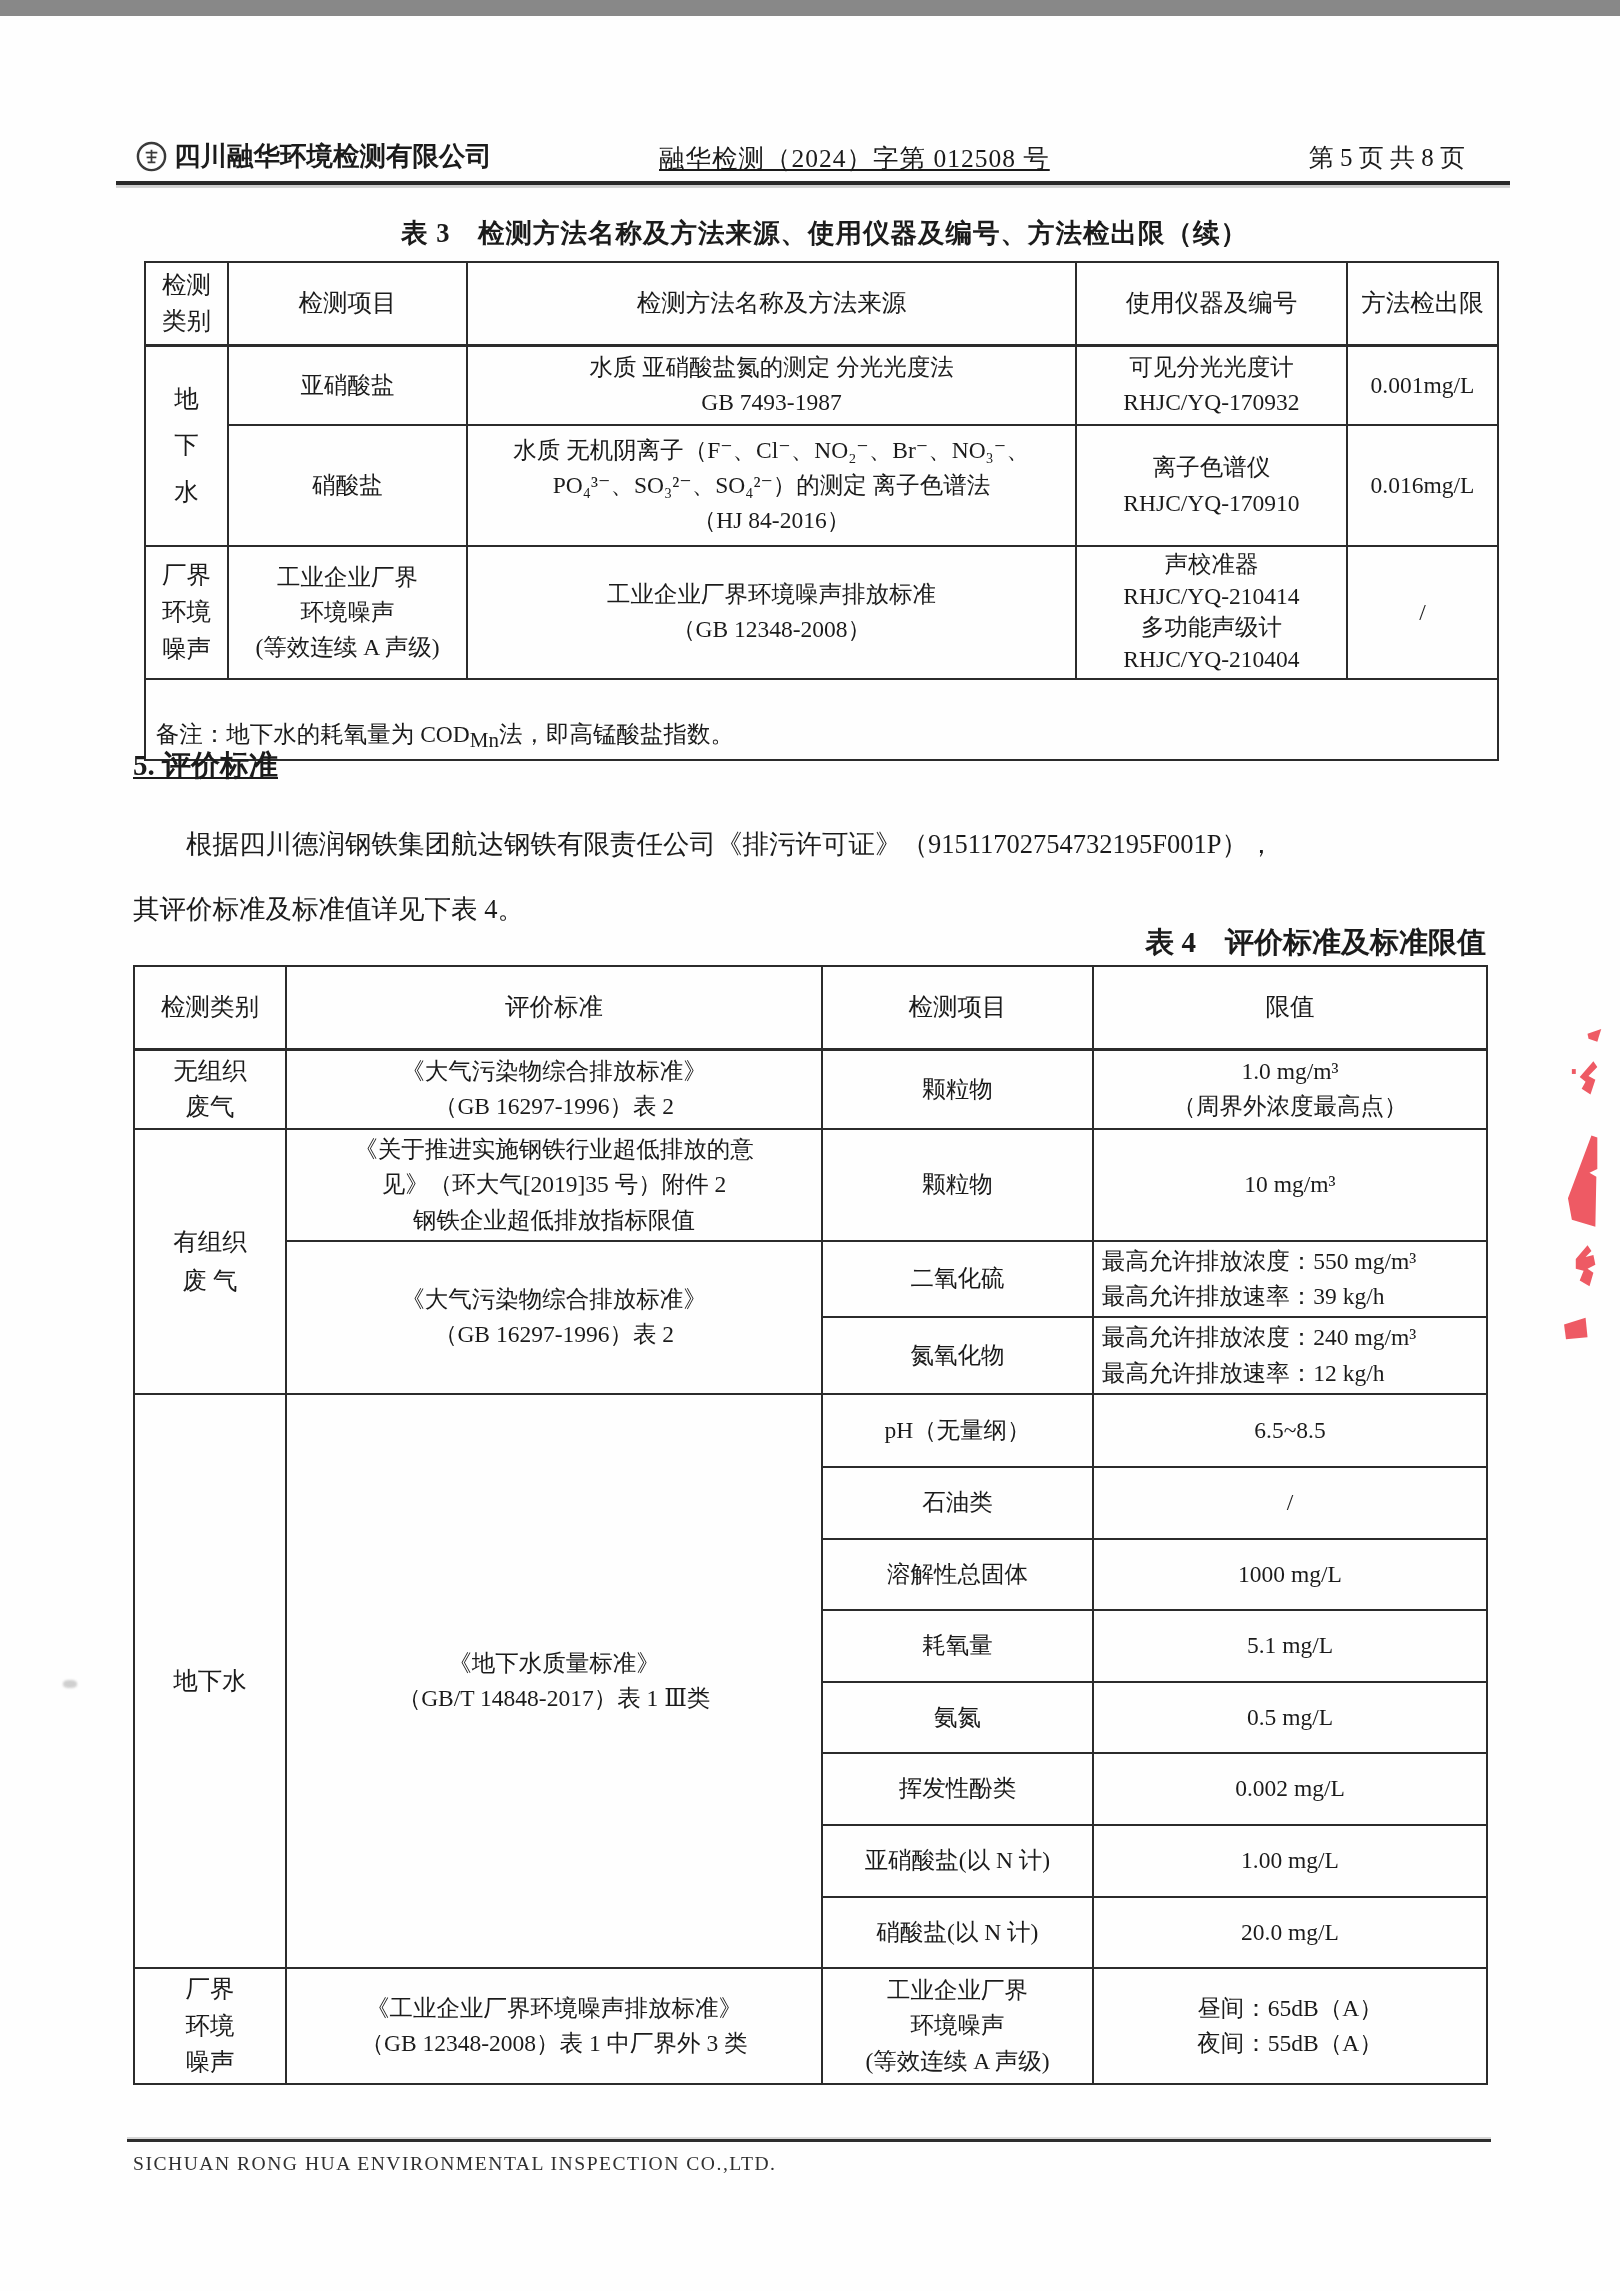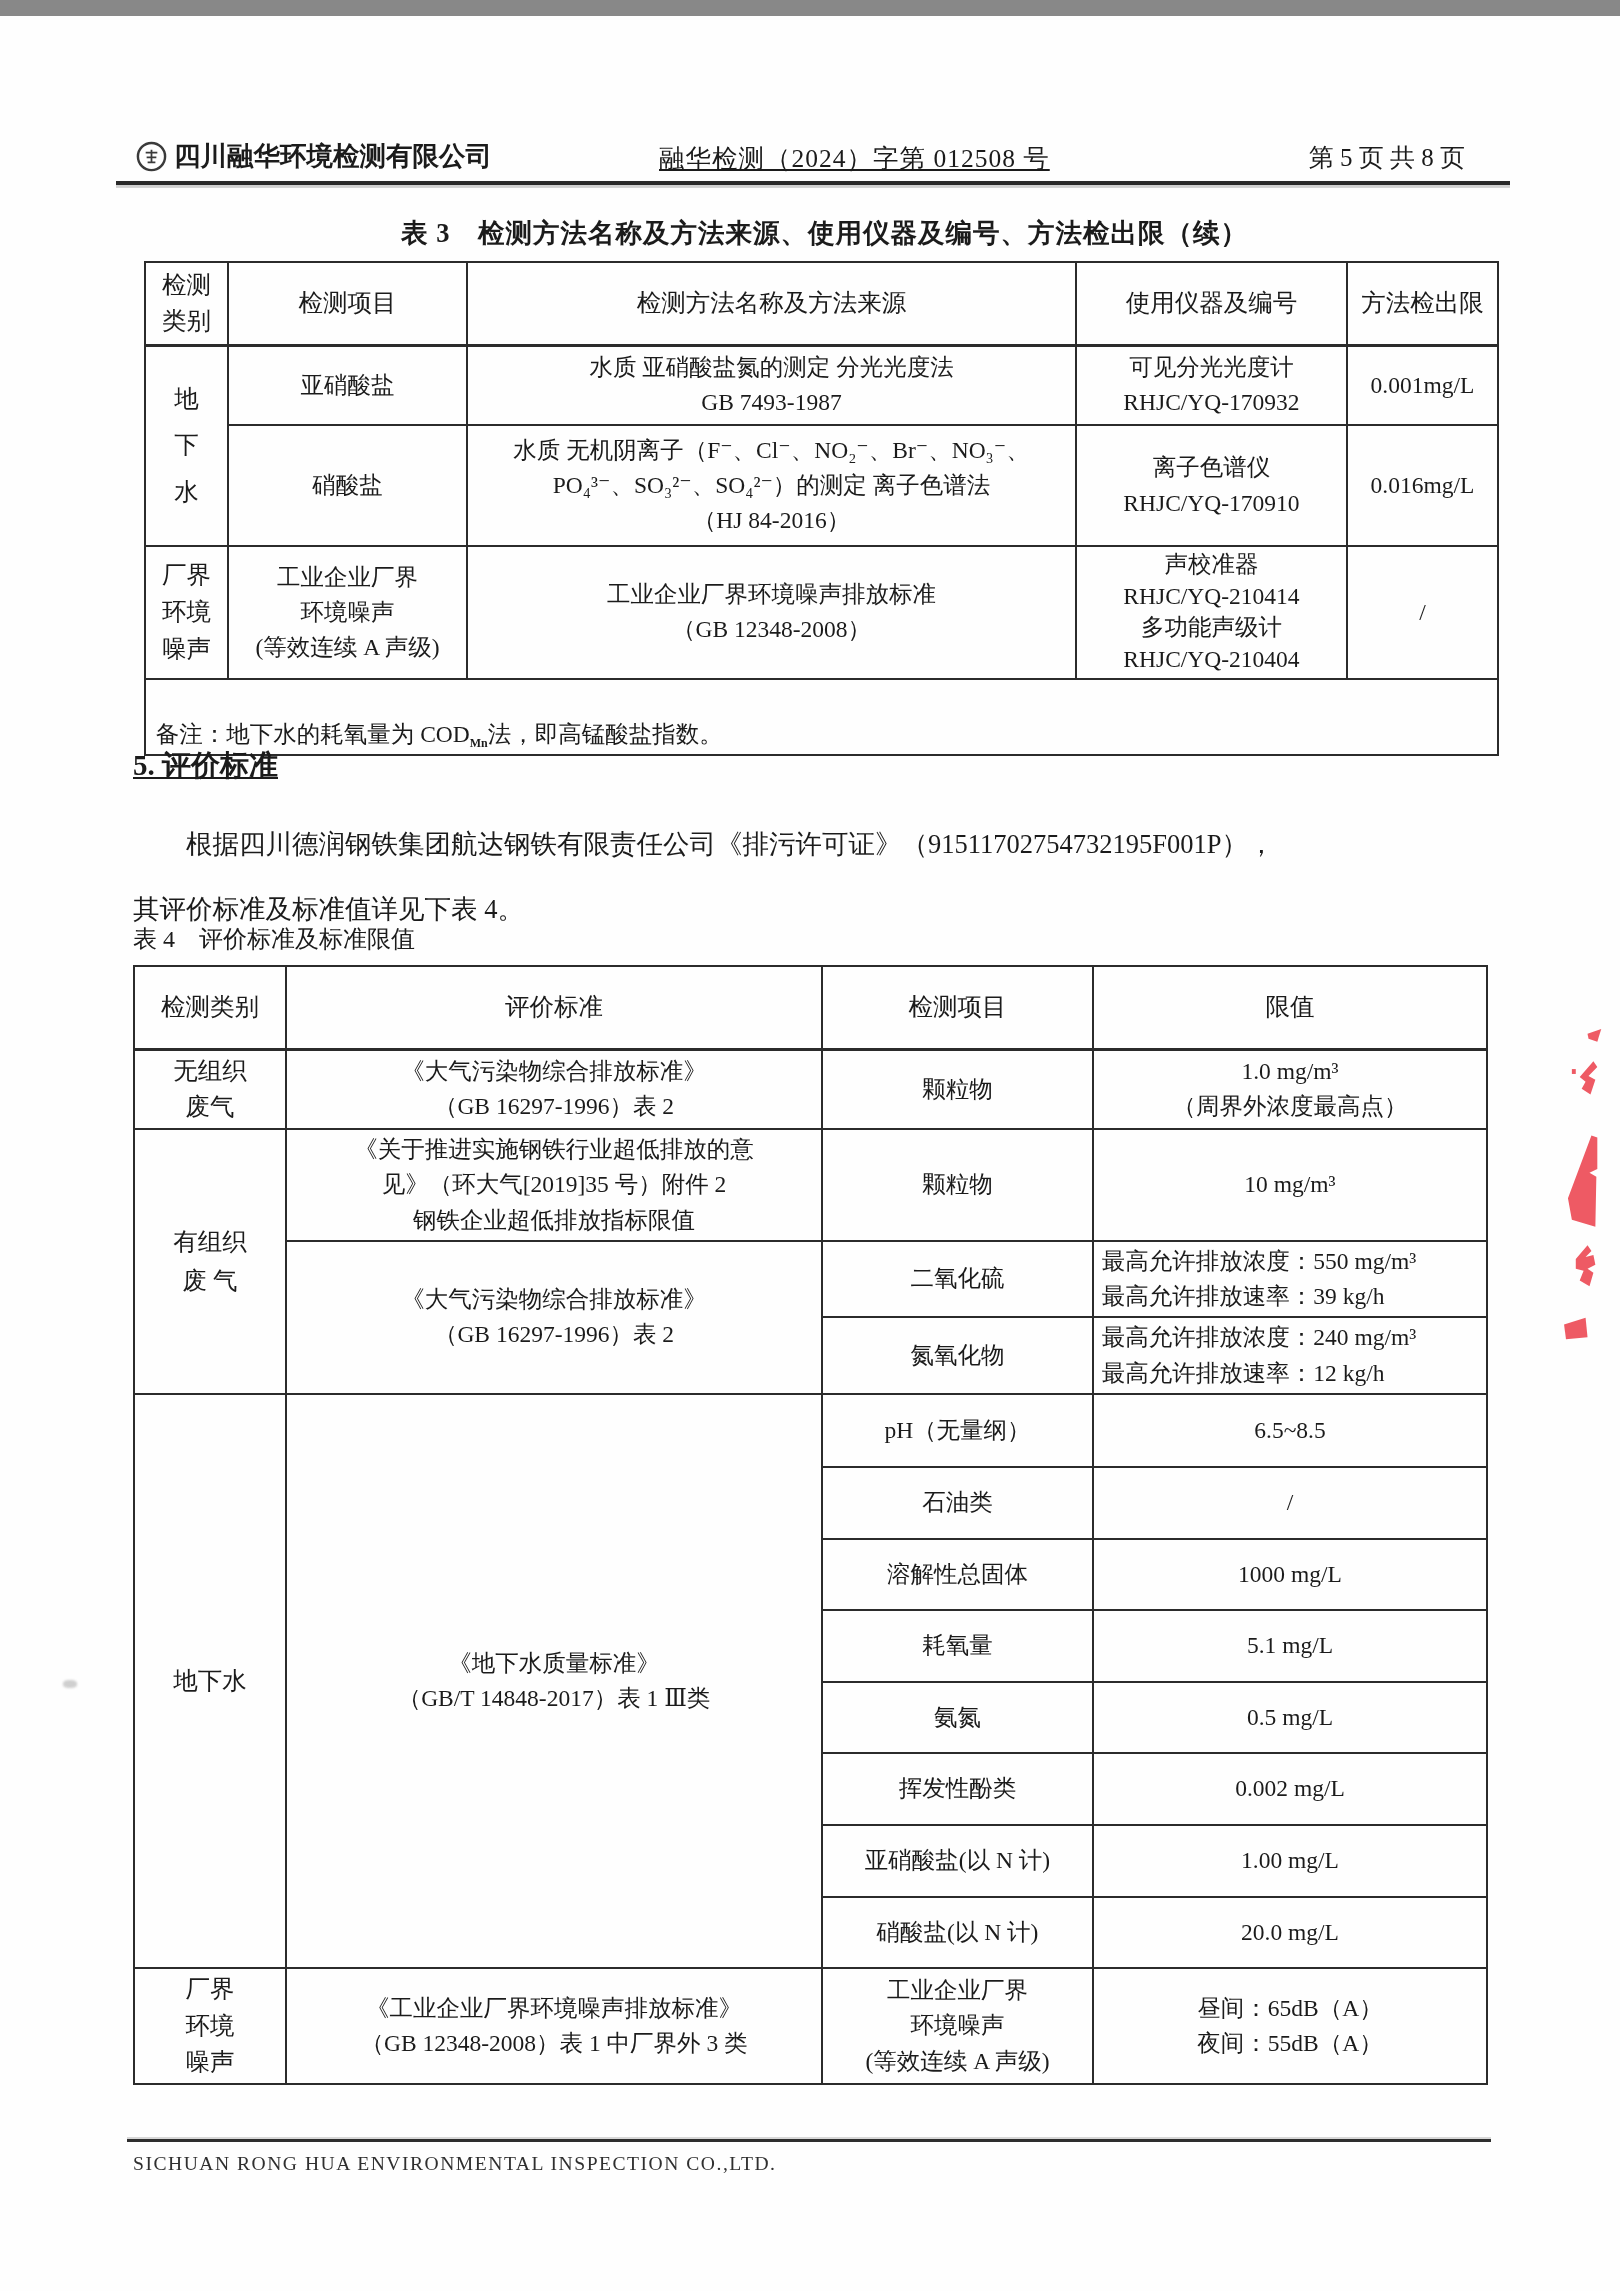--- a/index.html
+++ b/index.html
@@ -13,35 +13,35 @@
   
   .hdr-left { left:135px; top:122px; display:flex; align-items:center; gap:5.9px; font-size:26.5px; font-weight:600; }
   .hdr-center { left:659px; top:125px; font-size:25.5px; letter-spacing:1px;text-decoration:underline; }
   .hdr-right { left:1259px; top:125px; width:206px; text-align:right; font-size:25px; }
   .hdr-rule { left:116px; top:165px; width:1394px; height:3.9px; background:#2a2a2a; box-shadow:0 2.9px 0 rgba(0,0,0,.18); }
 
   
   .t3-title { left:148px; top:199px; width:1353px; text-align:center; font-size:26.5px; font-weight:bold; letter-spacing:1px; }
   .sec5 { left:133px; top:730px; font-size:29px; font-weight:bold;text-decoration:underline; }
   .para { left:133px; top:796px; width:1372px; font-size:26.5px; line-height:65px; white-space:pre-line; }
-  .t4-title { left:133px; top:907px; width:1353px; text-align:left; font-size:24px; font-weight:normal; }
+  .t4-title { left:133px; top:907px; width:1353px; text-align:right; font-size:29px; font-weight:bold; }
 
   
   .tbl-wrap3 { left:133px; top:245px; width:1353px;padding-left:11px; }
   .tbl-wrap4 { left:133px; top:949px; width:1353px; }
   table { border-collapse:collapse; table-layout:fixed; width:100%; }
   td { border:2px solid #2b2b2b; border-top-width:2.9px; border-bottom-width:2.9px;
        text-align:center; vertical-align:middle; font-size:23.5px; line-height:1.5;
        padding:2px 7.8px; white-space:pre-line; overflow:hidden; }
   .thick-bottom { border-bottom-width:3.9px; }
   .hd { font-size:24.5px; }
   .left { text-align:left; }
   .vlabel { line-height:1.9; font-size:24.5px; }
   .remark-cell { text-align:left; font-size:23.5px; padding-left:9.8px; }
-  .subscript { font-size:12px; vertical-align:-4.9px;font-weight:bold; }
+  .subscript { font-size:21px; vertical-align:-4.9px; }
 
   
   .ftr-rule { left:127px; top:2123px; width:1364px; height:2.9px; background:#2e2e2e; box-shadow:0 -2px 0 rgba(0,0,0,.15); }
   .ftr-text { left:133px; top:2137px; font-size:19.6px; letter-spacing:1.5px; color:#2f2f2f; }
 
   
   .stamp { left:1558px; top:1010px; }
   .speck { left:63px; top:1664px; width:13.7px; height:7.8px; background:#c4c4c4; border-radius:40%; filter:blur(1px); opacity:.8; }
 </style>
 </head>

